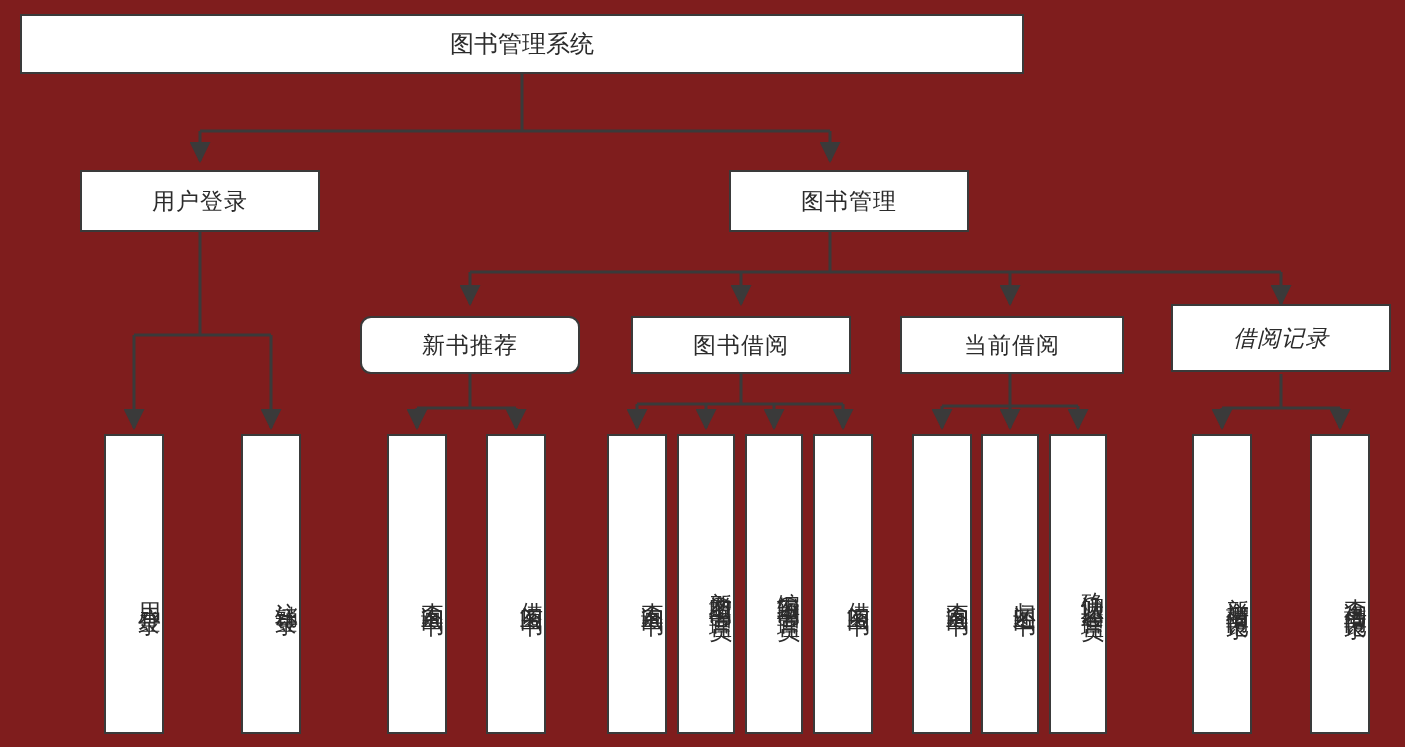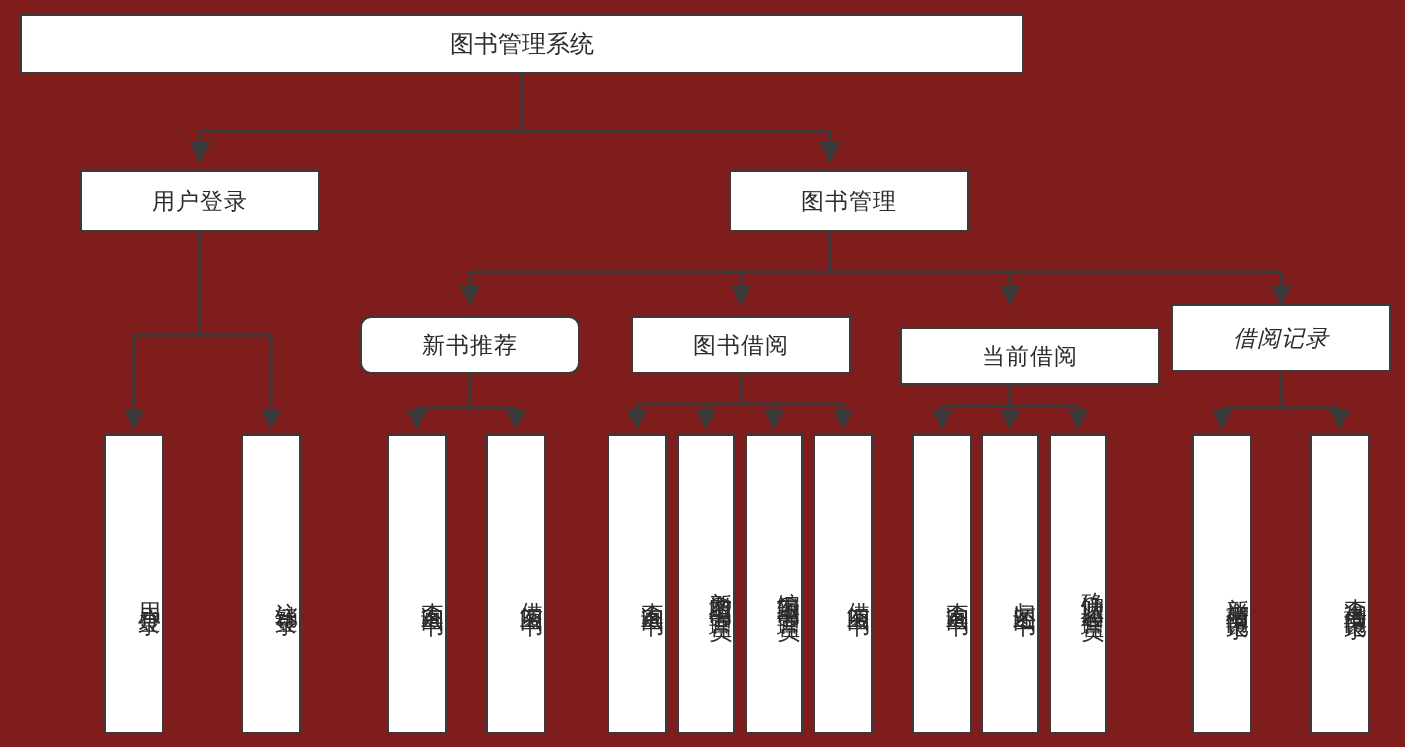--- a/index.html
+++ b/index.html
@@ -135,21 +135,21 @@
   <div class="node h" style="left:729px; top:170px; width:240px; height:62px;">
     <span>图书管理</span>
   </div>
 
   <div class="node h" style="left:360px; top:316px; width:220px; height:58px;border-radius:11px;">
     <span>新书推荐</span>
   </div>
   <div class="node h" style="left:631px; top:316px; width:220px; height:58px;">
     <span>图书借阅</span>
   </div>
-  <div class="node h" style="left:900px; top:327px; width:260px; height:58px;">
+  <div class="node h" style="left:900px; top:316px; width:224px; height:58px;">
     <span>当前借阅</span>
   </div>
   <div class="node h" style="left:1171px; top:304px; width:220px; height:68px;font-style:italic;">
     <span>借阅记录</span>
   </div>
 
   <div class="node v" style="left:104px; top:434px; width:60px; height:300px;">
     <span class="vtext">用户登录</span>
   </div>
   <div class="node v" style="left:241px; top:434px; width:60px; height:300px;">

